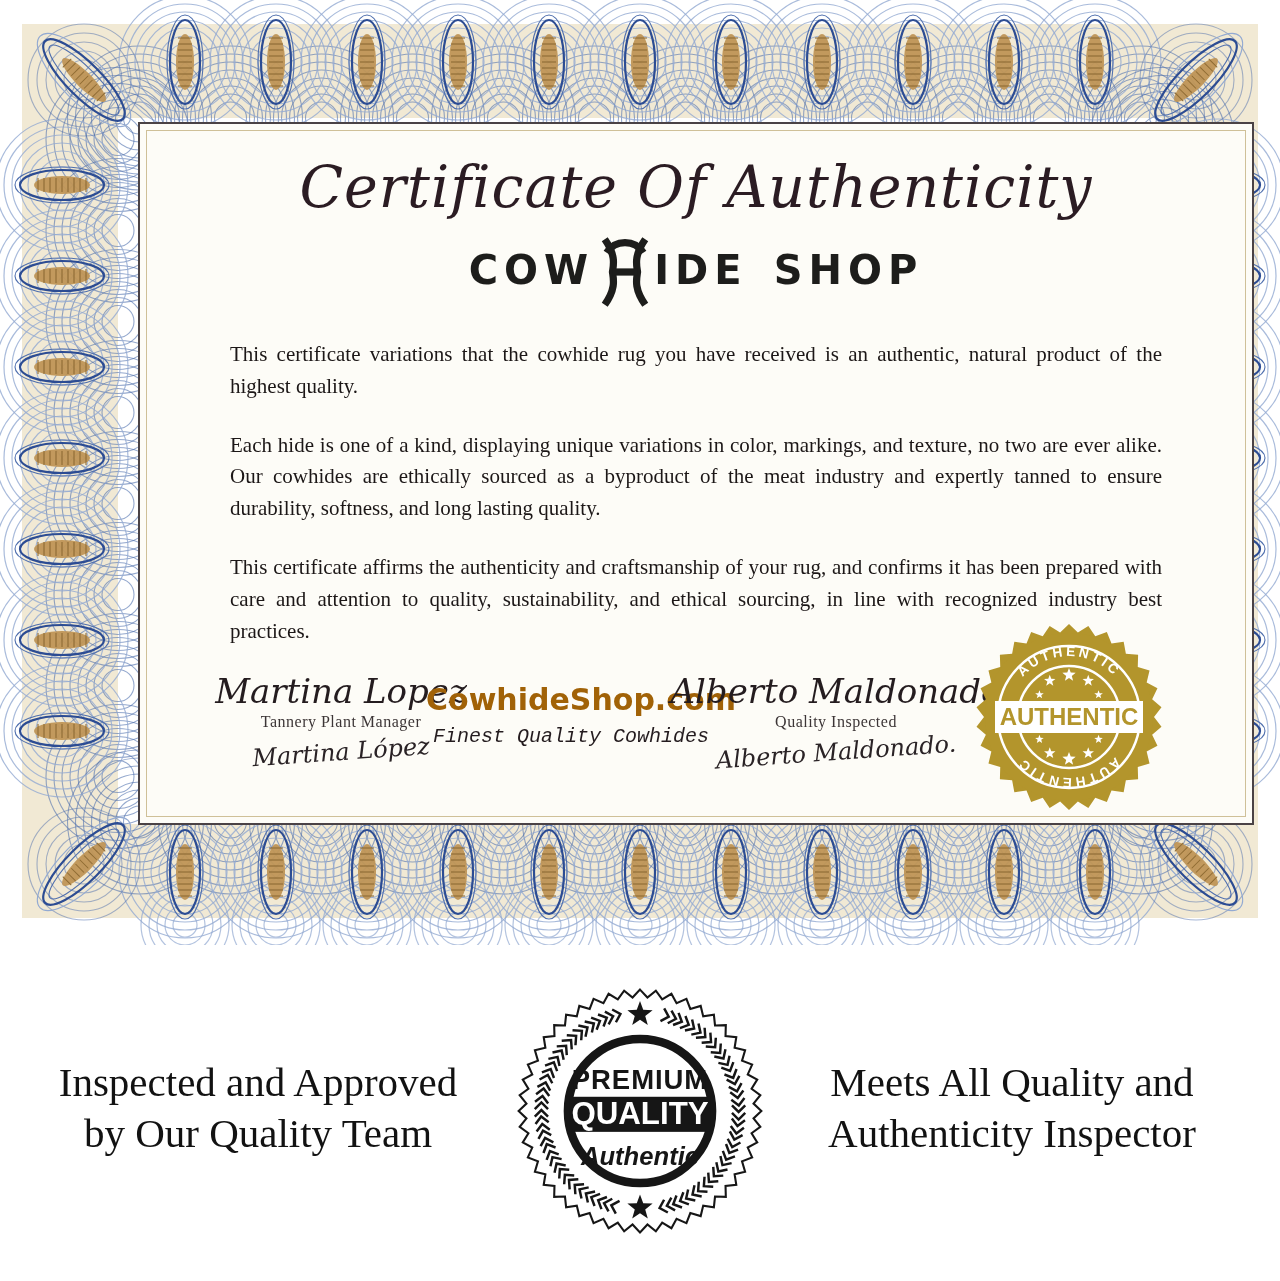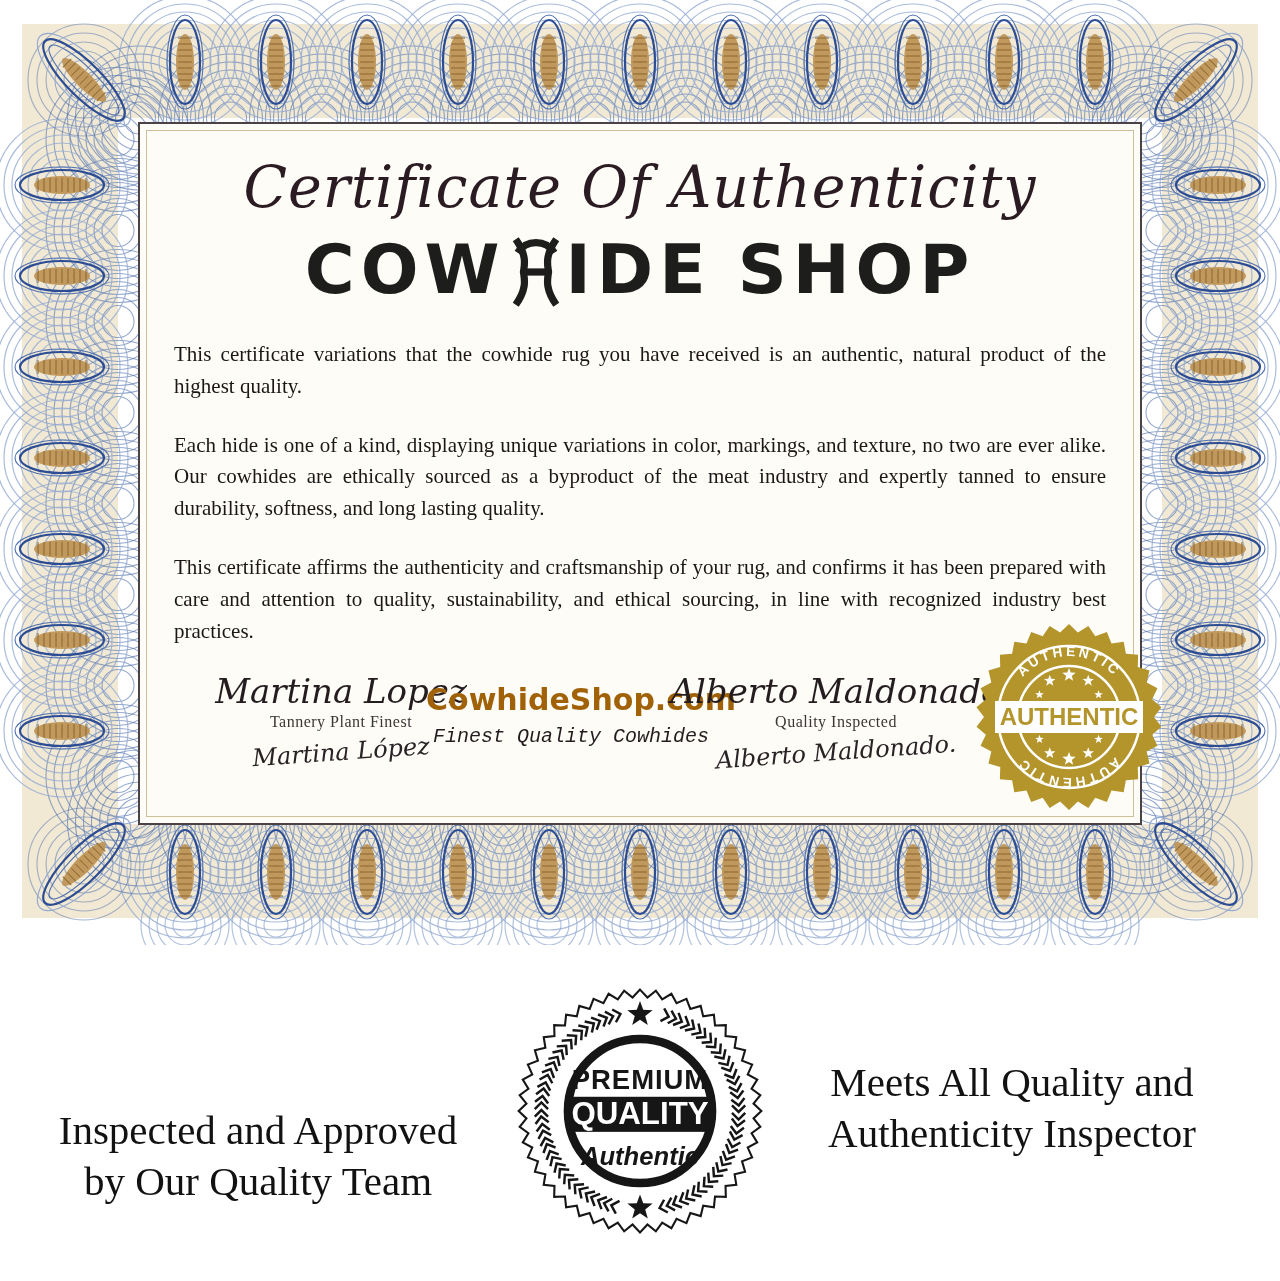--- a/index.html
+++ b/index.html
@@ -3,29 +3,29 @@
 <meta charset="utf-8">
 <style>
   html,body{margin:0;padding:0;width:1280px;height:1281px;background:#ffffff;overflow:hidden;
             font-family:"Liberation Serif",serif;-webkit-font-smoothing:antialiased;}
   .page{position:relative;width:1280px;height:1281px;}
 
   
   .cert{position:absolute;left:0;top:0;width:1280px;height:945px;}
   #border-svg{position:absolute;left:0;top:0;}
 
-  .panel{position:absolute;left:138px;top:122px;width:1004px;height:703px;
+  .panel{position:absolute;left:138px;top:122px;width:1116px;height:703px;
          background:#fdfcf7;border:2px solid #4a4245;box-sizing:border-box;}
   .panel::before{content:"";position:absolute;inset:6px;border:1px solid #cfc098;pointer-events:none;}
 
   .title{margin-top:32px;text-align:center;font-family:"DejaVu Serif",serif;font-style:italic;
          font-size:57px;font-weight:400;color:#2b1c23;letter-spacing:1px;line-height:1.1;}
 
   .brand{margin-top:14px;display:flex;align-items:center;justify-content:center;
-         font-family:"DejaVu Sans",sans-serif;font-weight:700;font-size:68px;color:#1d1d1b;
+         font-family:"DejaVu Sans",sans-serif;font-weight:700;font-size:40px;color:#1d1d1b;
          letter-spacing:6px;line-height:1;}
   .brand .hideglyph{margin:0 2px 0 4px;position:relative;top:2px;}
   .brand .shop{margin-left:26px;}
 
   .para{width:932px;margin:0 auto;text-align:justify;font-size:21px;line-height:1.52;
         color:#1c1717;}
   .para.first{margin-top:32px;}
   .para + .para{margin-top:27px;}
 
   .sig-row{position:absolute;left:36px;top:548px;right:36px;height:150px;}
@@ -38,21 +38,21 @@
   .sig-script{font-family:"DejaVu Serif",serif;font-style:italic;font-size:24px;margin-top:7px;
               transform:rotate(-4deg);color:#2a2326;}
   .sig-site{font-family:"DejaVu Sans",sans-serif;font-weight:700;font-size:30px;color:#a16207;}
   .sig-tagline{font-family:Liberation Mono, monospace;font-style:italic;font-size:20px;margin-top:8px;}
   .seal-wrap{position:absolute;left:798px;top:-50px;width:190px;height:190px;}
 
   
   .footer{position:absolute;left:0;top:945px;width:1280px;height:336px;}
   .foot-text{position:absolute;width:460px;text-align:center;font-size:41px;color:#121212;
              line-height:1.25;top:112px;}
-  .foot-left{left:28px;margin-top:48px;}
+  .foot-left{left:28px;}
   .foot-right{left:782px;}
   .badge-wrap{position:absolute;left:512px;top:38px;width:256px;height:256px;}
 
   svg text{font-family:"Liberation Sans",sans-serif;}
 </style>
 </head>
 <body>
 
 <div class="page">
 
@@ -1220,21 +1220,21 @@
       </div>
 
       <p class="para first">This certificate variations that the cowhide rug you have received is an authentic, natural product of the highest quality.</p>
       <p class="para">Each hide is one of a kind, displaying unique variations in color, markings, and texture, no two are ever alike. Our cowhides are ethically sourced as a byproduct of the meat industry and expertly tanned to ensure durability, softness, and long lasting quality.</p>
       <p class="para">This certificate affirms the authenticity and craftsmanship of your rug, and confirms it has been prepared with care and attention to quality, sustainability, and ethical sourcing, in line with recognized industry best practices.</p>
 
       <div class="sig-row">
 
         <div class="sig sig-left">
           <div class="sig-name">Martina Lopez</div>
-          <div class="sig-role">Tannery Plant Finest</div>
+          <div class="sig-role">Tannery Plant Manager</div>
           <div class="sig-script">Martina López</div>
         </div>
 
         <div class="sig sig-center">
           <div class="sig-site">CowhideShop.com</div>
           <div class="sig-tagline">Finest Quality Cowhides</div>
         </div>
 
         <div class="sig sig-right">
           <div class="sig-name">Alberto Maldonado</div>

